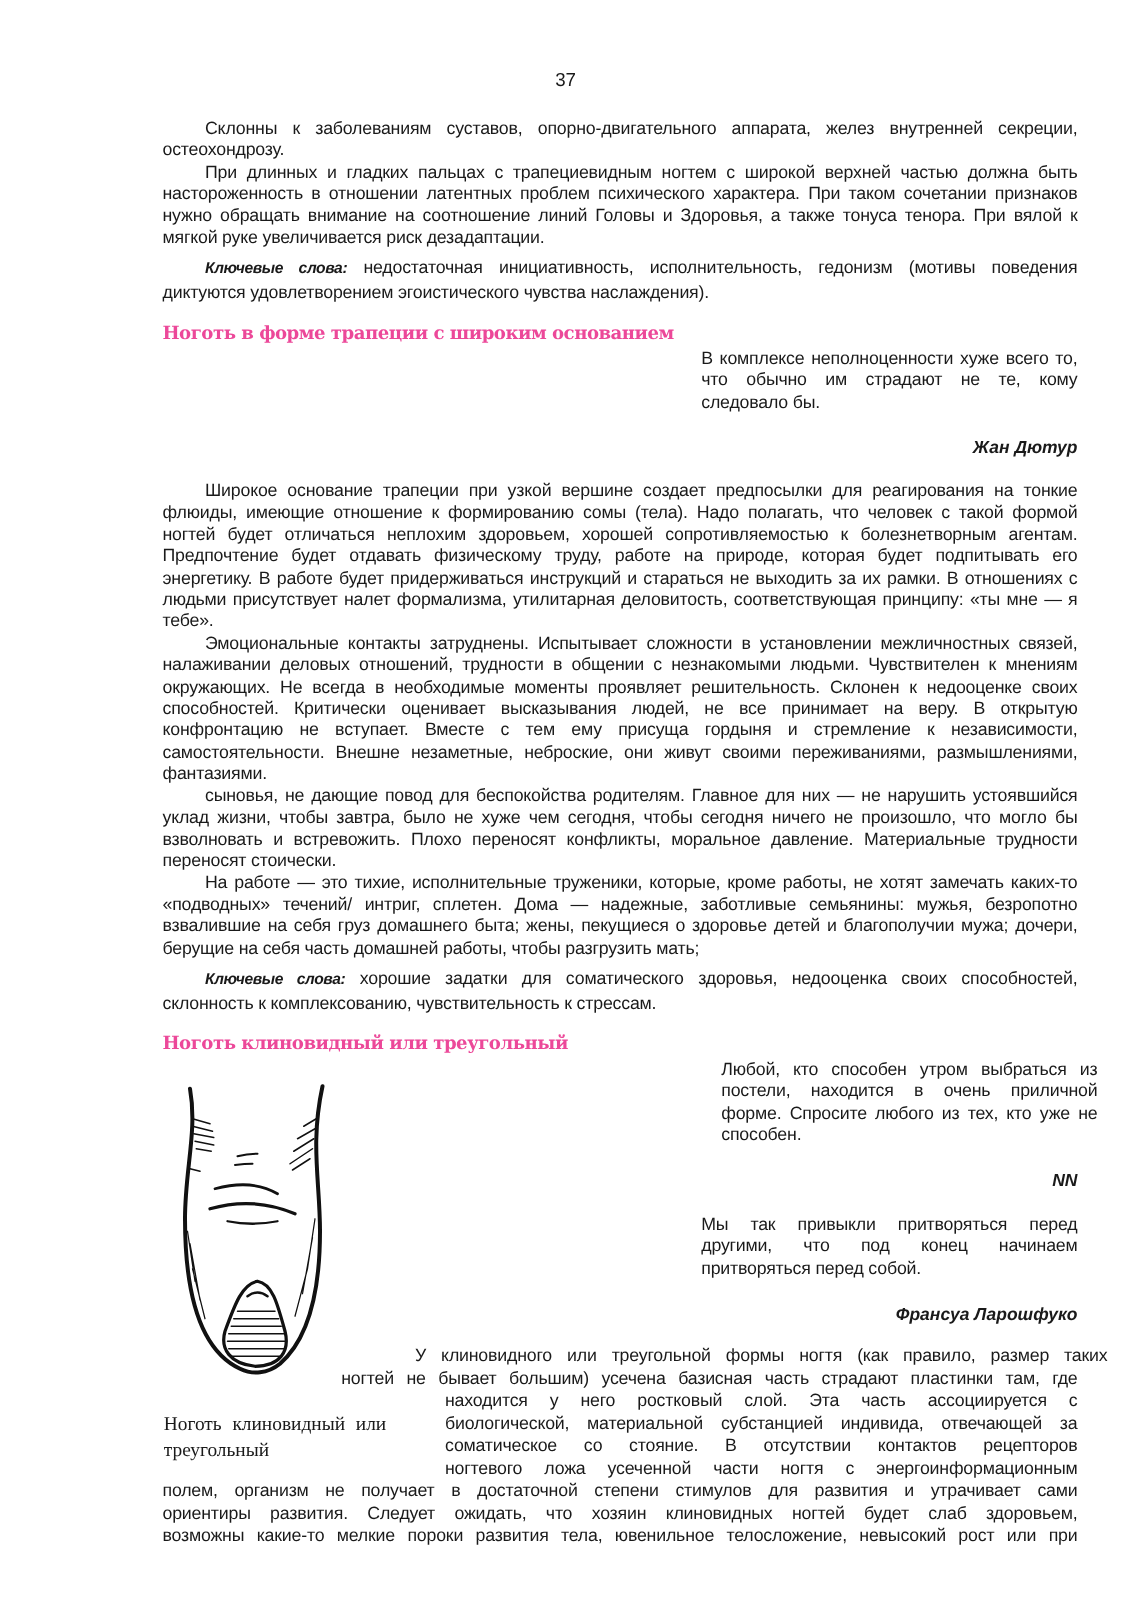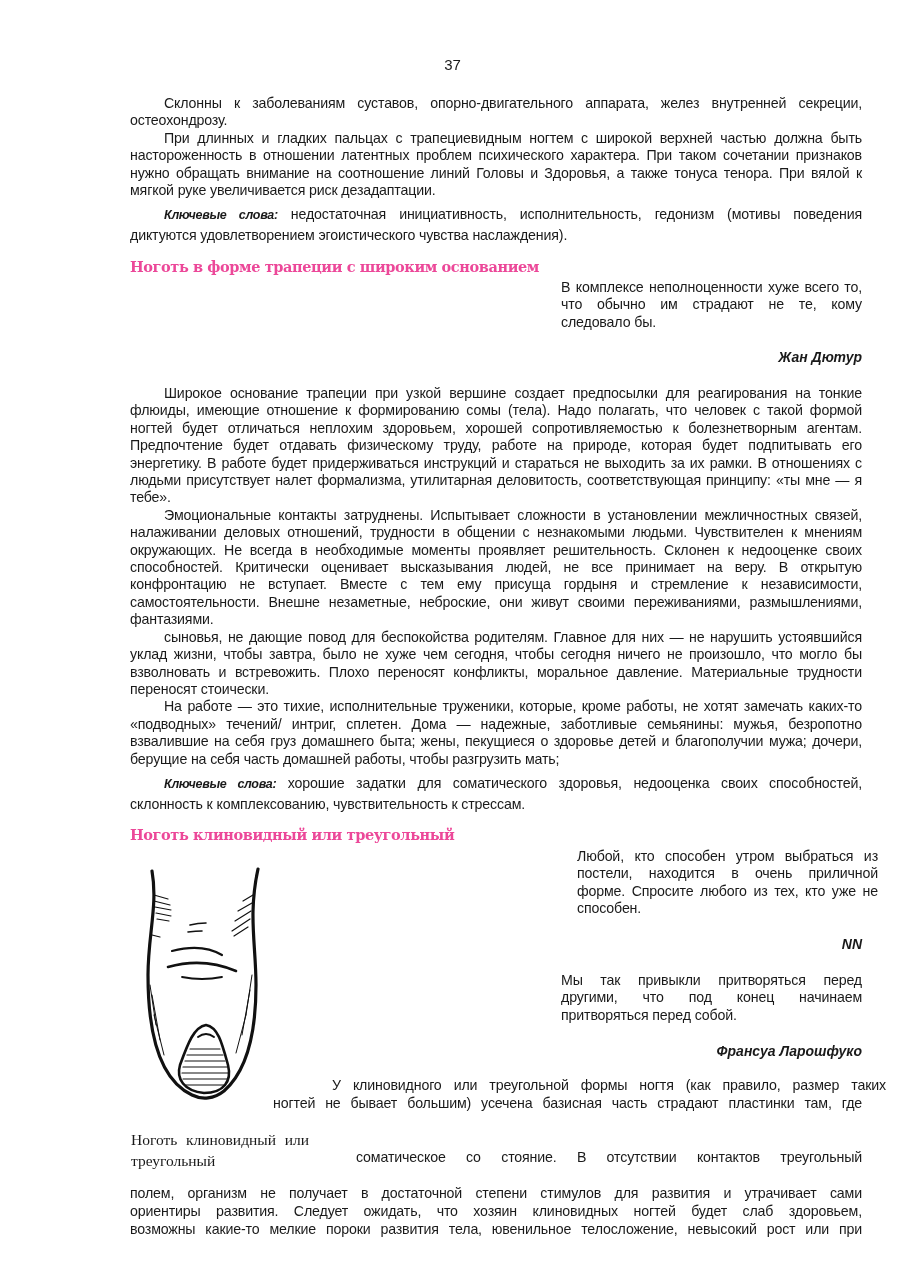--- a/index.html
+++ b/index.html
@@ -84,18 +84,21 @@
       <path d="M66 160 C 54 162, 48 178, 40 200 C 36 214, 44 226, 64 228 C 84 228, 92 216, 88 200 C 82 178, 78 162, 66 160 Z" stroke-width="2.6"></path>
       <path d="M58 172 q8 -6 16 0" stroke-width="2"></path>
       <path d="M50 184 l30 0 M47 190 l36 0 M45 196 l40 0 M43 202 l44 0 M42 208 l46 0 M43 214 l44 0 M46 220 l38 0" stroke-width="1.2"></path>
     </g>
   </svg>
 
   <div class="caption">Ноготь клиновидный или треугольный</div>
 
   <div class="wrap-line" style="top:1077px; left:308px; width:554px;margin-left:24px;">У клиновидного или треугольной формы ногтя (как правило, размер таких</div>
   <div class="wrap-line" style="top:1095px; left:273px; width:589px;">ногтей не бывает большим) усечена базисная часть страдают пластинки там, где</div>
-  <div class="wrap-line" style="top:1149px; left:356px; width:506px;">соматическое со стояние. В отсутствии контактов треугольный</div>
+  <div class="wrap-line" style="top:1113px; left:356px; width:506px;">находится у него ростковый слой. Эта часть ассоциируется с</div>
+  <div class="wrap-line" style="top:1131px; left:356px; width:506px;">биологической, материальной субстанцией индивида, отвечающей за</div>
+  <div class="wrap-line" style="top:1149px; left:356px; width:506px;">соматическое со стояние. В отсутствии контактов рецепторов</div>
+  <div class="wrap-line" style="top:1167px; left:356px; width:506px;">ногтевого ложа усеченной части ногтя с энергоинформационным</div>
   <div class="wrap-line" style="top:1185px; left:130px; width:732px;">полем, организм не получает в достаточной степени стимулов для развития и утрачивает сами</div>
   <div class="wrap-line" style="top:1203px; left:130px; width:732px;">ориентиры развития. Следует ожидать, что хозяин клиновидных ногтей будет слаб здоровьем,</div>
   <div class="wrap-line" style="top:1221px; left:130px; width:732px;">возможны какие-то мелкие пороки развития тела, ювенильное телосложение, невысокий рост или при</div>
 
 </div>
 
 </body></html>

